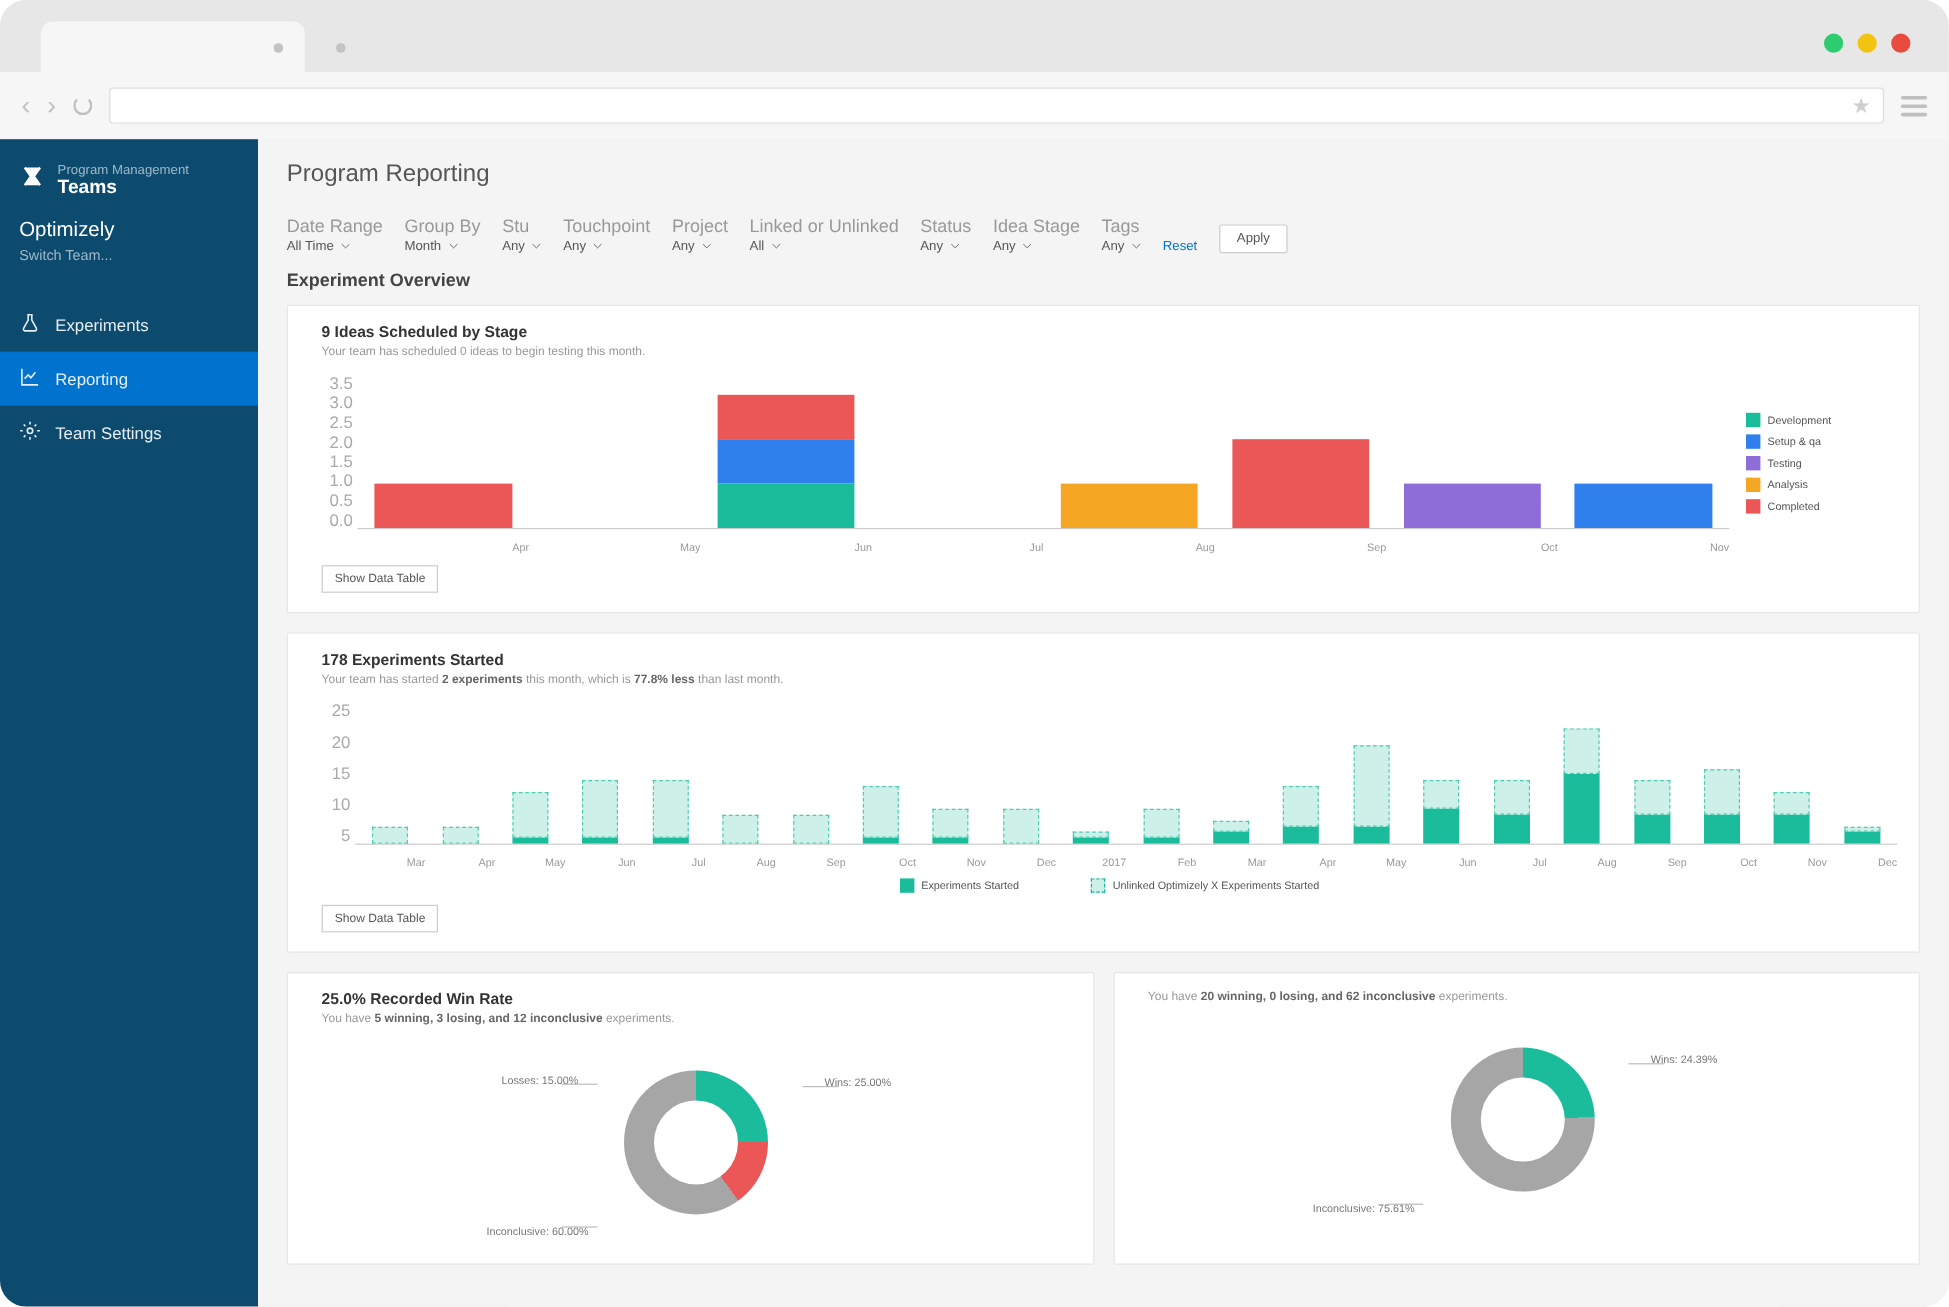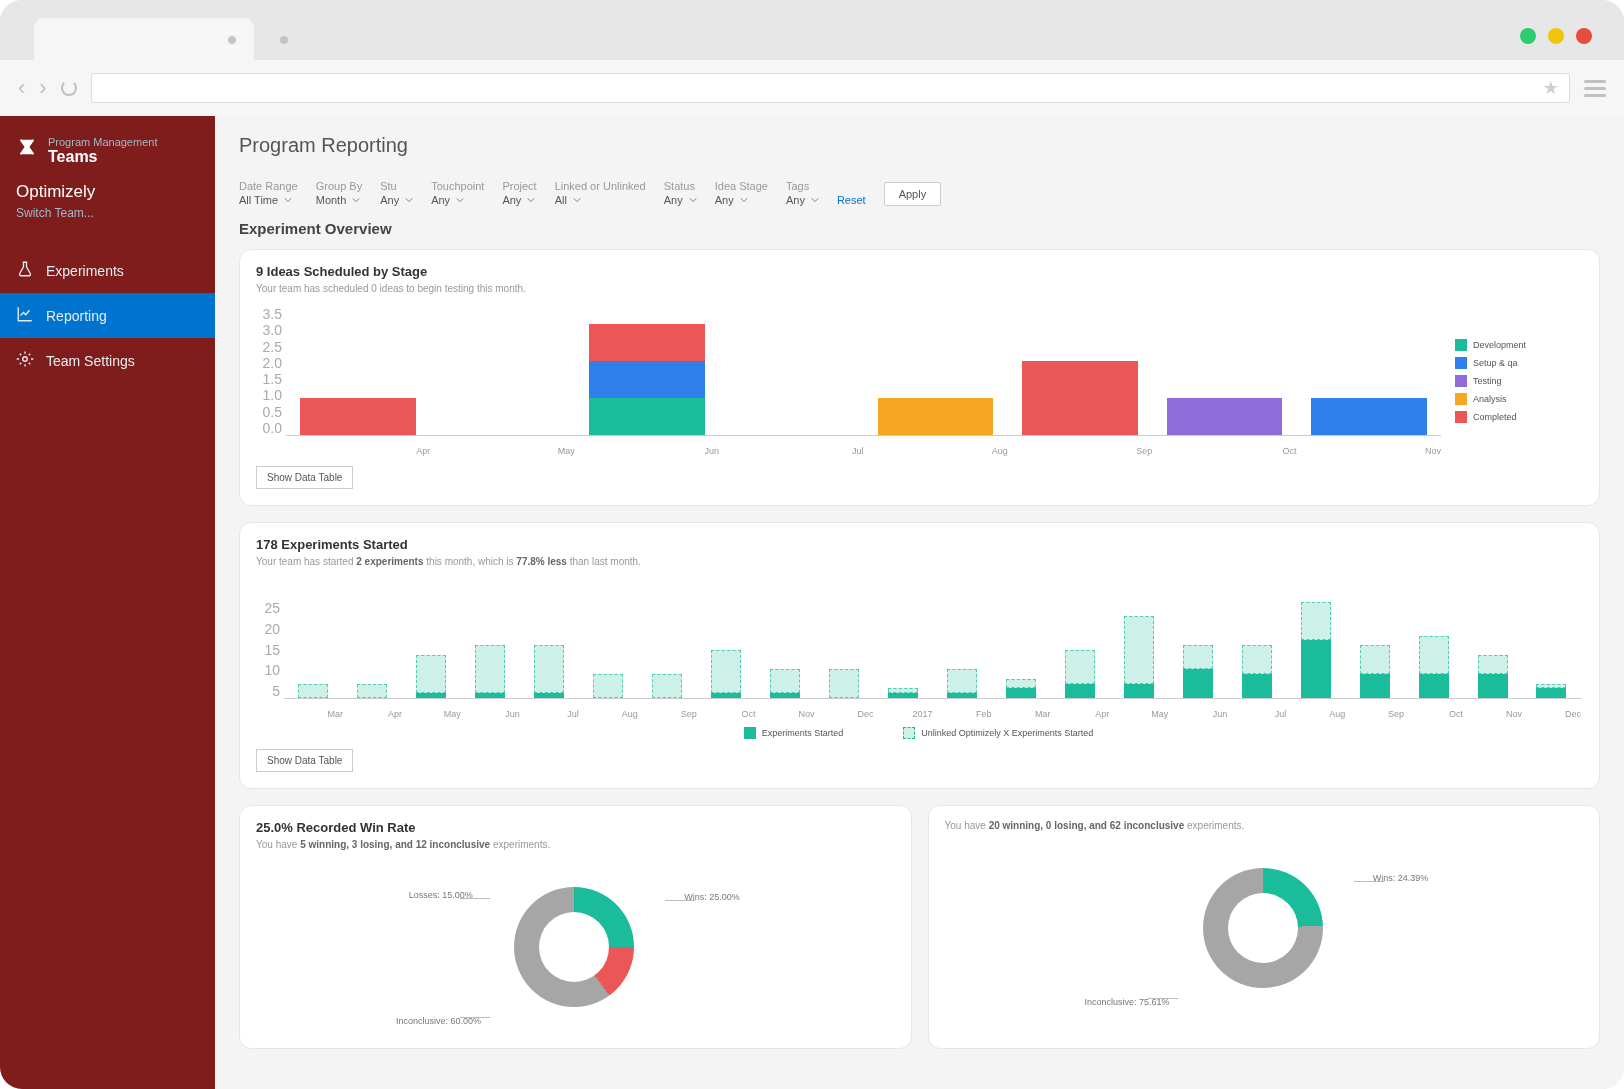--- a/index.html
+++ b/index.html
@@ -17,46 +17,46 @@
   .url-row { height:56px; background:#f6f6f6; display:flex; align-items:center; padding:0 18px; gap:14px; }
   .nav-btn { color:#c0c0c0; font-size:22px; }
   .reload-icon { width:16px; height:16px; border:2px solid #c0c0c0; border-radius:50%; border-top-color:transparent; position:relative; }
   .url-bar { flex:1; height:30px; background:#fff; border:1px solid #ddd; border-radius:3px; display:flex; align-items:center; justify-content:flex-end; padding:0 10px; }
   .star { color:#cfcfcf; font-size:18px; }
   .hamburger { width:22px; display:flex; flex-direction:column; gap:4px; }
   .hamburger span{height:3px;background:#c0c0c0;border-radius:2px;}
 
   
   .app { display:flex; height:calc(100% - 116px); background:#f4f4f4; }
-  .sidebar { width:215px; background:#7f1d1d; color:#e6eef2; display:flex; flex-direction:column; font-size:14px; }
+  .sidebar { width:215px; background:#0c4a6e; color:#e6eef2; display:flex; flex-direction:column; font-size:14px; }
   .sb-header { padding:20px 16px 12px 16px; display:flex; gap:10px; align-items:flex-start; }
   .sb-logo { width:22px; height:22px; color:#fff; }
   .sb-header-text small{display:block;font-size:11px;color:#9fb8c8;}
   .sb-header-text strong{display:block;font-size:16px;color:#fff;font-weight:600;}
   .sb-team { padding:4px 16px 18px 16px; }
   .sb-team .team{font-size:17px;color:#fff;}
   .sb-team .switch{font-size:12px;color:#9fb8c8;margin-top:4px;}
   .sb-nav { margin-top:10px; }
   .sb-item { display:flex; align-items:center; gap:12px; padding:12px 16px; cursor:pointer; color:#e6eef2; }
   .sb-item.active { background:#0073cf; }
   .sb-item svg{width:18px;height:18px;flex:0 0 18px;}
 
   .main { flex:1; overflow:auto; padding:18px 24px; }
   .page-title { font-size:20px; color:#555; font-weight:400; margin-bottom:23px; }
   .filter-bar { display:flex; flex-wrap:wrap; gap:14px 18px; align-items:flex-end; font-size:10px; color:#8a8a8a; margin-bottom:14px; }
   .filter { display:flex; flex-direction:column; gap:2px; }
-  .filter-label { font-size:11px; color:#999; }
+  .filter-label { font-size:15px; color:#999; }
   .filter-value { display:flex; align-items:center; gap:6px; color:#555; font-size:11px; }
   .filter-value svg{width:8px;height:8px;}
   .reset-link{color:#0073cf;font-size:11px;cursor:pointer;}
   .apply-btn{padding:5px 14px;border:1px solid #ccc;background:#fff;border-radius:2px;font-size:11px;color:#555;cursor:pointer;}
 
   .section-title{font-size:15px;color:#444;margin:10px 0 12px 0;}
 
-  .card{background:#fff;border:1px solid #e6e6e6;border-radius:12px;padding:14px 18px 16px 16px;margin-bottom:16px;}
+  .card{background:#fff;border:1px solid #e6e6e6;border-radius:2px;padding:14px 18px 16px 28px;margin-bottom:16px;}
   .card h3{font-size:13px;color:#333;font-weight:600;margin-bottom:4px;}
   .card p.sub{font-size:10px;color:#999;margin-bottom:12px;}
   .card p.sub b{color:#666;font-weight:600;}
   .btn-sm{padding:5px 10px;border:1px solid #ccc;background:#fff;font-size:10px;color:#555;cursor:pointer;margin-top:10px;}
 
   
   .chart1-wrap{display:flex;}
   .chart1{flex:1;position:relative;height:150px;}
   .y-axis{position:absolute;left:0;top:0;bottom:20px;width:26px;display:flex;flex-direction:column;justify-content:space-between;align-items:flex-end;font-size:14px;color:#aaa;}
   .plot{position:absolute;left:30px;right:0;top:0;bottom:20px;border-bottom:1px solid #ccc;display:flex;}
@@ -64,21 +64,21 @@
   .stack{width:80%;display:flex;flex-direction:column-reverse;}
   .seg{width:100%;}
   .x-axis{position:absolute;left:30px;right:0;bottom:0;display:flex;font-size:9px;color:#999;}
   .x-axis span{flex:1;text-align:right;}
   .legend1{width:140px;font-size:9px;color:#555;padding-left:14px;display:flex;flex-direction:column;gap:6px;justify-content:center;}
   .lg{display:flex;align-items:center;gap:6px;}
   .sw{width:12px;height:12px;}
 
   
   .chart2{position:relative;height:140px;}
-  .chart2 .y-axis{width:24px;margin-top:21px;}
+  .chart2 .y-axis{width:24px;}
   .chart2 .plot{left:28px;}
   .chart2 .x-axis{left:28px;}
   .group{flex:1;display:flex;align-items:flex-end;justify-content:center;gap:0;}
   .gbar{width:30px;display:flex;flex-direction:column-reverse;}
   .gbar .solid{background:#1abc9c;}
   .gbar .hatch{background:rgba(26,188,156,0.22);border:1px dashed rgba(26,188,156,0.7);}
   .legend2{display:flex;justify-content:center;gap:60px;font-size:9px;color:#555;margin-top:8px;}
 
   
   .donut-row{display:flex;gap:16px;}

